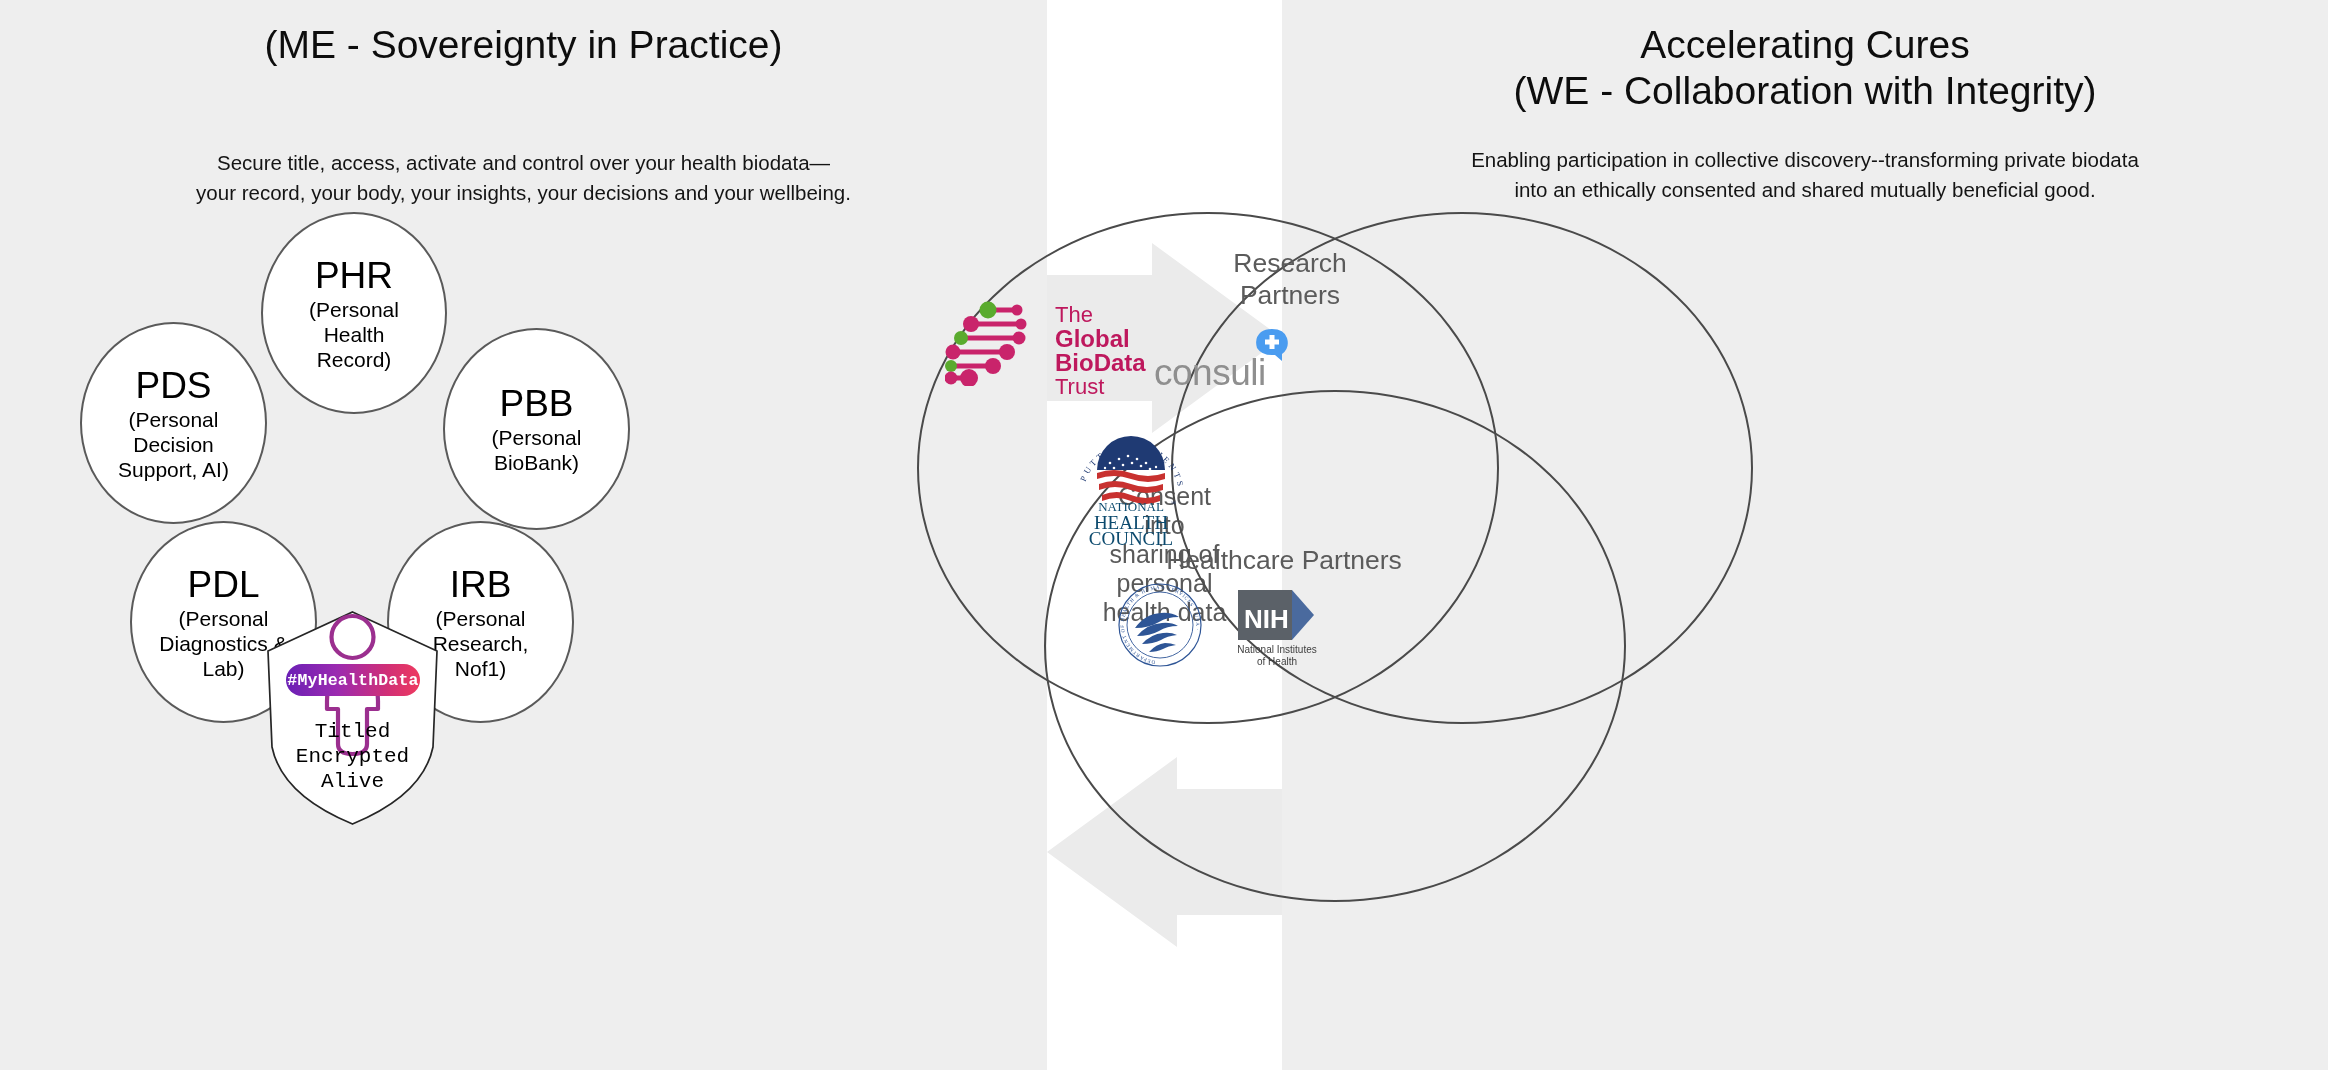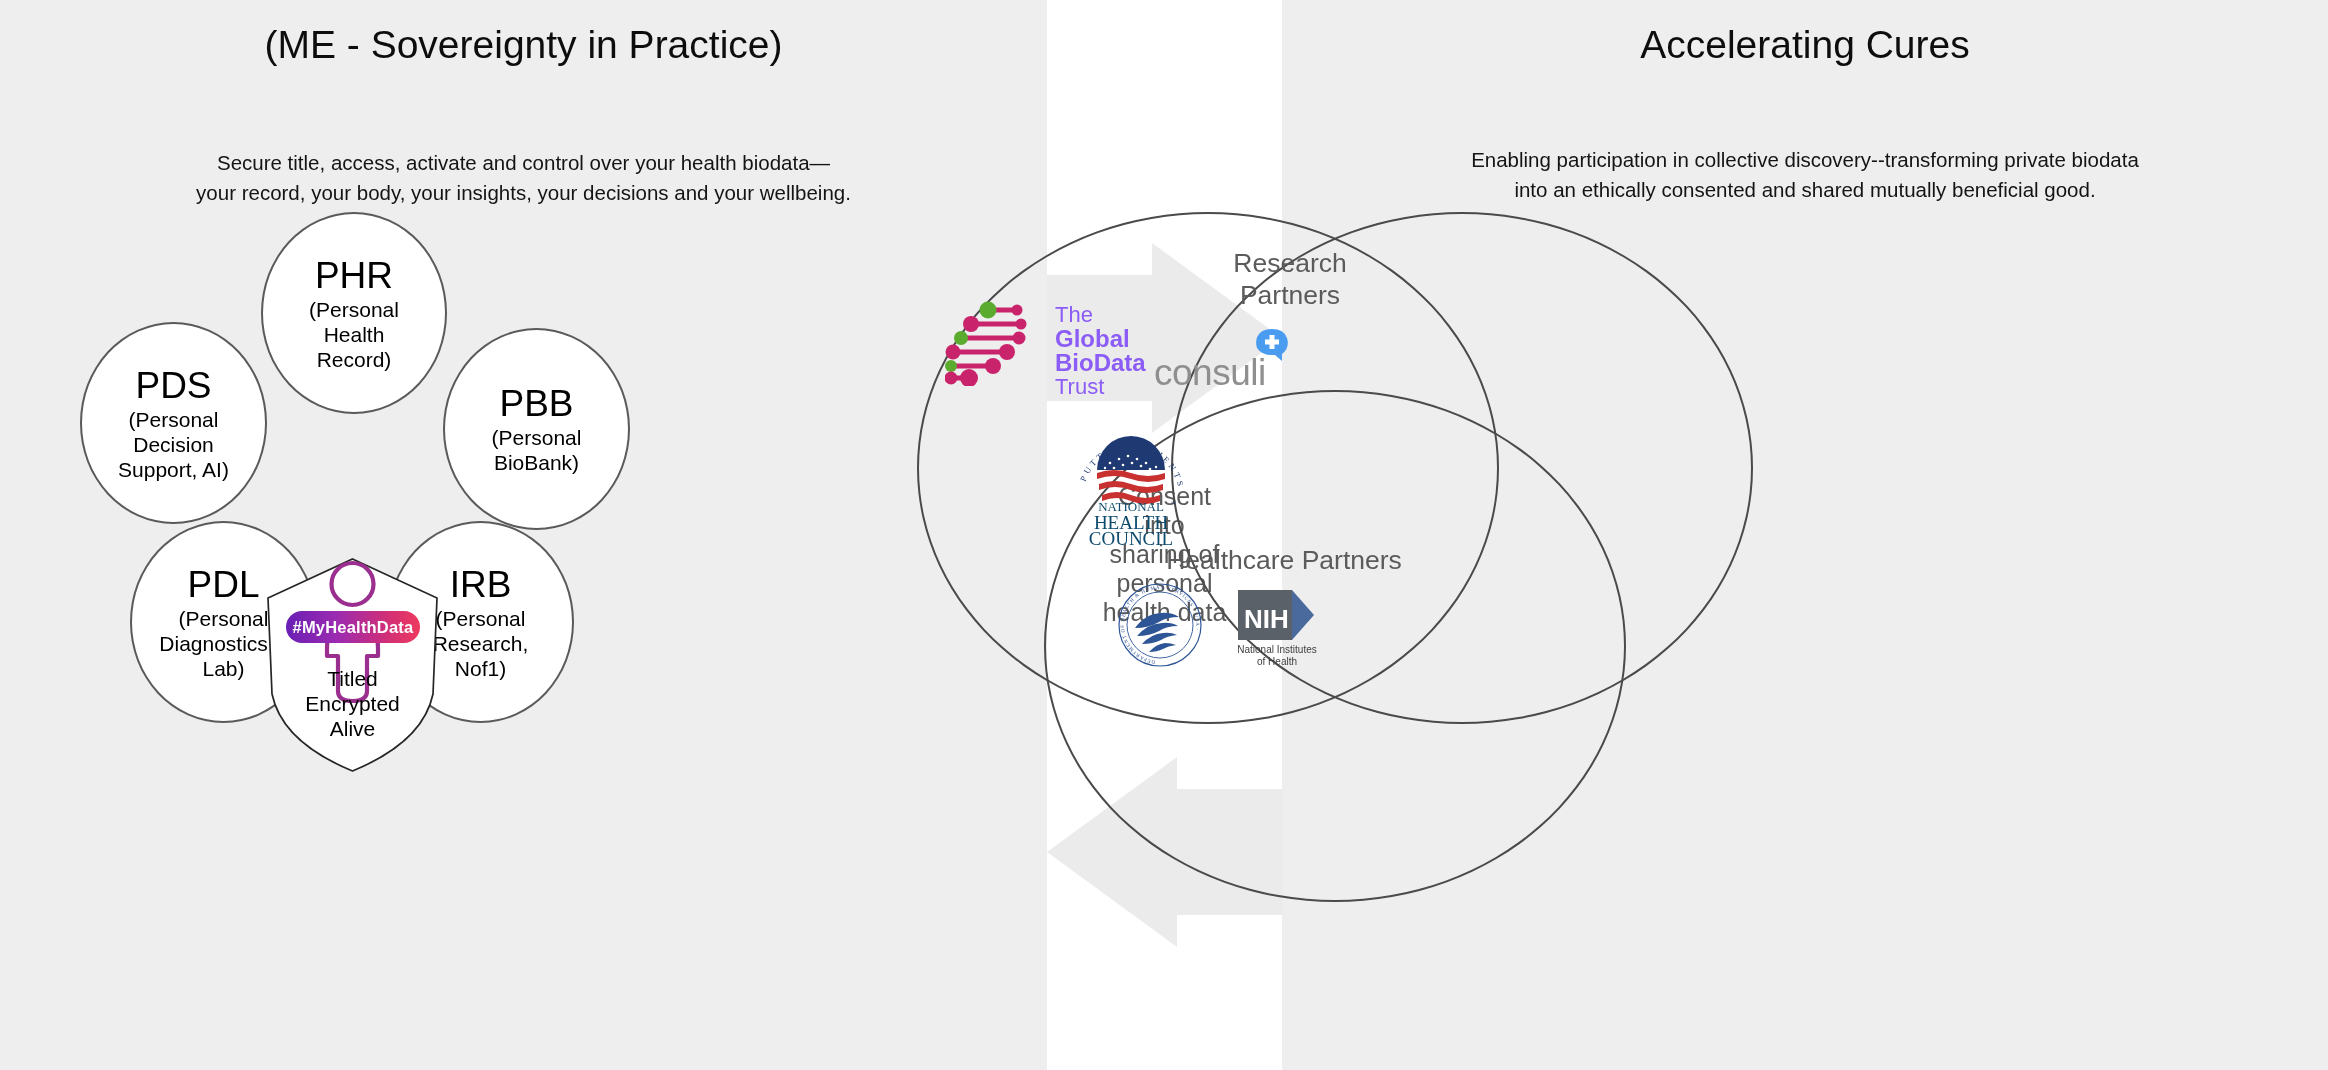--- a/index.html
+++ b/index.html
@@ -17,21 +17,21 @@
             font-size:20.5px;line-height:30px;color:#141414;}
 
   
   .lobe{position:absolute;background:#ffffff;border:2px solid #5a5a5a;
         border-radius:50%;display:flex;flex-direction:column;
         align-items:center;justify-content:center;text-align:center;}
   .lobe .abbr{font-size:37px;line-height:42px;color:#000;}
   .lobe .full{font-size:21px;line-height:25px;color:#000;}
 
   
-  #shield-group{position:absolute;left:265px;top:556px;width:175px;height:218px;}
+  #shield-group{position:absolute;left:265px;top:609px;width:175px;height:218px;font-family:Liberation Mono, monospace;}
   #shield-group svg{position:absolute;left:0;top:0;}
   #shield-caption{position:absolute;left:0;top:110px;width:175px;text-align:center;
                   font-size:21px;line-height:25px;color:#000;}
   #hashtag-badge{position:absolute;left:21px;top:55px;width:134px;height:32px;
                  border-radius:16px;
                  background:linear-gradient(90deg,#6a1fb5 0%,#9b2bb0 38%,#d02f77 75%,#ee3a5f 100%);
                  color:#fff;font-size:16.5px;font-weight:bold;letter-spacing:.2px;
                  display:flex;align-items:center;justify-content:center;}
 
   
@@ -39,21 +39,21 @@
   #arrow-right{top:243px;height:190px;}
   #arrow-left{top:757px;height:190px;}
   .arrow-text{position:absolute;left:0;width:235px;top:482px;text-align:center;
               font-size:25px;line-height:29px;color:#595959;}
   .vcircle{position:absolute;border:2px solid #4a4a4a;border-radius:50%;
            background:transparent;}
   .vlabel{position:absolute;text-align:center;font-size:26.5px;line-height:32px;
           color:#5b5b5b;}
 
   .logo{position:absolute;}
-  .gbt-text{position:absolute;font-family:"Liberation Sans",sans-serif;color:#8b5cf6;}
+  .gbt-text{position:absolute;font-family:"Liberation Sans",sans-serif;color:#be185d;}
   .gbt-l1{font-size:22px;line-height:25px;}
   .gbt-l2{font-size:24px;line-height:27px;font-weight:bold;}
   .gbt-l3{font-size:24px;line-height:27px;font-weight:bold;}
   .gbt-l4{font-size:22px;line-height:25px;}
 
   #consuli-word{position:absolute;font-size:37px;line-height:37px;color:#8f8f8f;
                 letter-spacing:-0.5px;}
   .nhc-caption{position:absolute;text-align:center;color:#0c4a6e;
                font-family:Liberation Serif, serif;}
   .nih-caption{position:absolute;text-align:center;color:#404040;font-size:10px;
@@ -142,20 +142,21 @@
 
   <svg class="arrow" id="arrow-left" viewBox="0 0 235 190" preserveAspectRatio="none">
     <polygon points="235,32 130,32 130,0 0,95 130,190 130,158 235,158" fill="#ebebeb"></polygon>
   </svg>
 </div>
 
 <div class="panel" id="right-panel">
 
   <div class="title" style="top:22px;">
     <div>Accelerating Cures</div>
+    <div>(WE - Collaboration with Integrity)</div>
   </div>
 
   <div class="subtitle" style="top:145px;">
     <div>Enabling participation in collective discovery--transforming private biodata</div>
     <div>into an ethically consented and shared mutually beneficial good.</div>
   </div>
 
   <div class="vcircle" style="left:-365px;top:212px;width:578px;height:508px;"></div>
   <div class="vcircle" style="left:-111px;top:212px;width:578px;height:508px;"></div>
   <div class="vcircle" style="left:-238px;top:390px;width:578px;height:508px;"></div>

